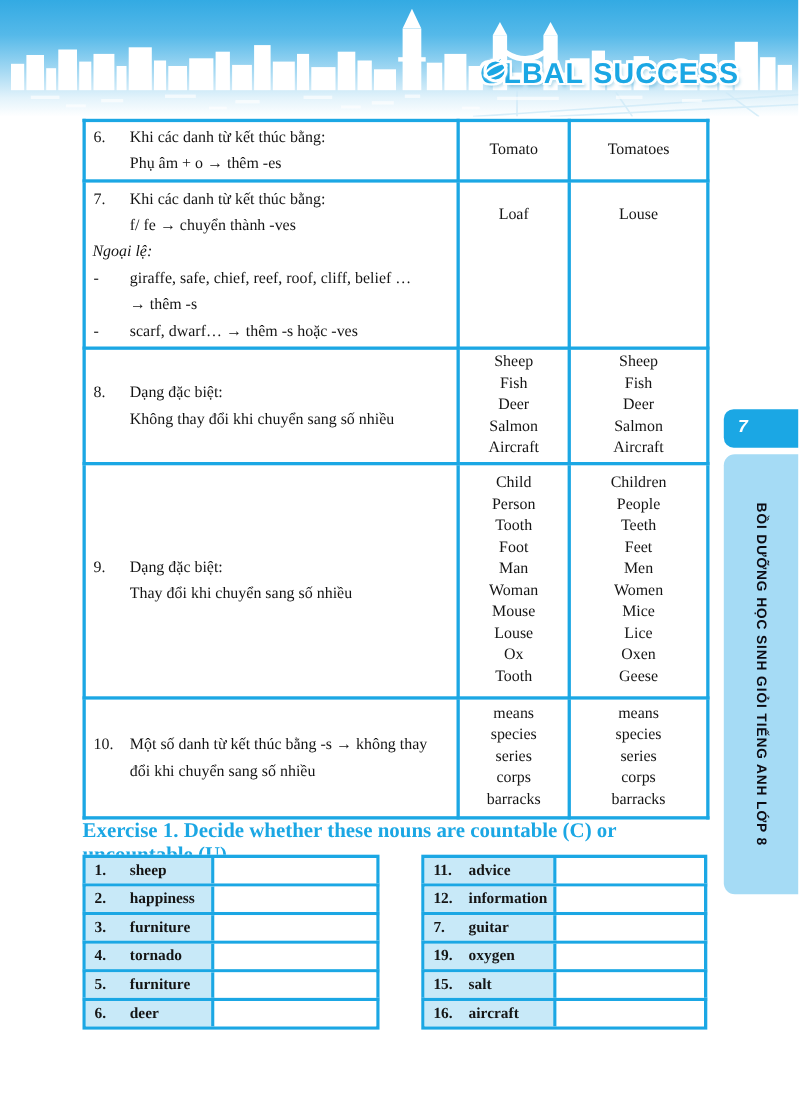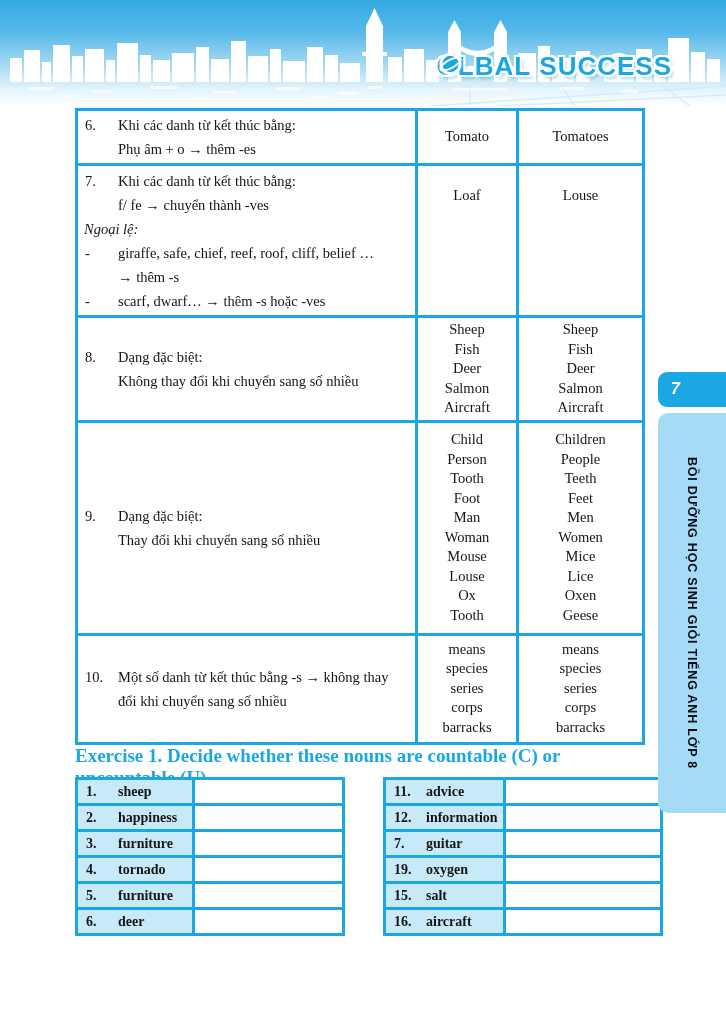--- a/index.html
+++ b/index.html
@@ -41,21 +41,21 @@
   .dash-marker{position:absolute;left:-33px;}
   td.words{font-size:14.5px;line-height:19.5px;text-align:center;vertical-align:middle;padding:2px 0;}
   td.words.vtop{vertical-align:top;padding-top:20px;}
   
   .ex-title{
     position:absolute;left:75px;top:745px;width:560px;
     font-size:19px;font-weight:bold;color:var(--accent);
   }
   .ex-table{position:absolute;top:777px;}
   .ex-table.left{left:75px;width:270px;}
-  .ex-table.right{left:383px;width:280px;}
+  .ex-table.right{left:383px;width:260px;}
   .ex-row{display:flex;height:29px;box-sizing:border-box;border:3px solid var(--accent);background:#fff;}
   .ex-row + .ex-row{margin-top:-3px;}
   .ex-label{
     box-sizing:border-box;background:var(--cell-blue);border-right:3px solid var(--accent);
     display:flex;align-items:center;font-size:14px;font-weight:bold;
   }
   .ex-table.left .ex-label{width:117px;}
   .ex-table.right .ex-label{width:120px;}
   .ex-num{display:inline-block;width:26px;margin-left:8px;}
   .ex-word{margin-left:6px;white-space:nowrap;}

